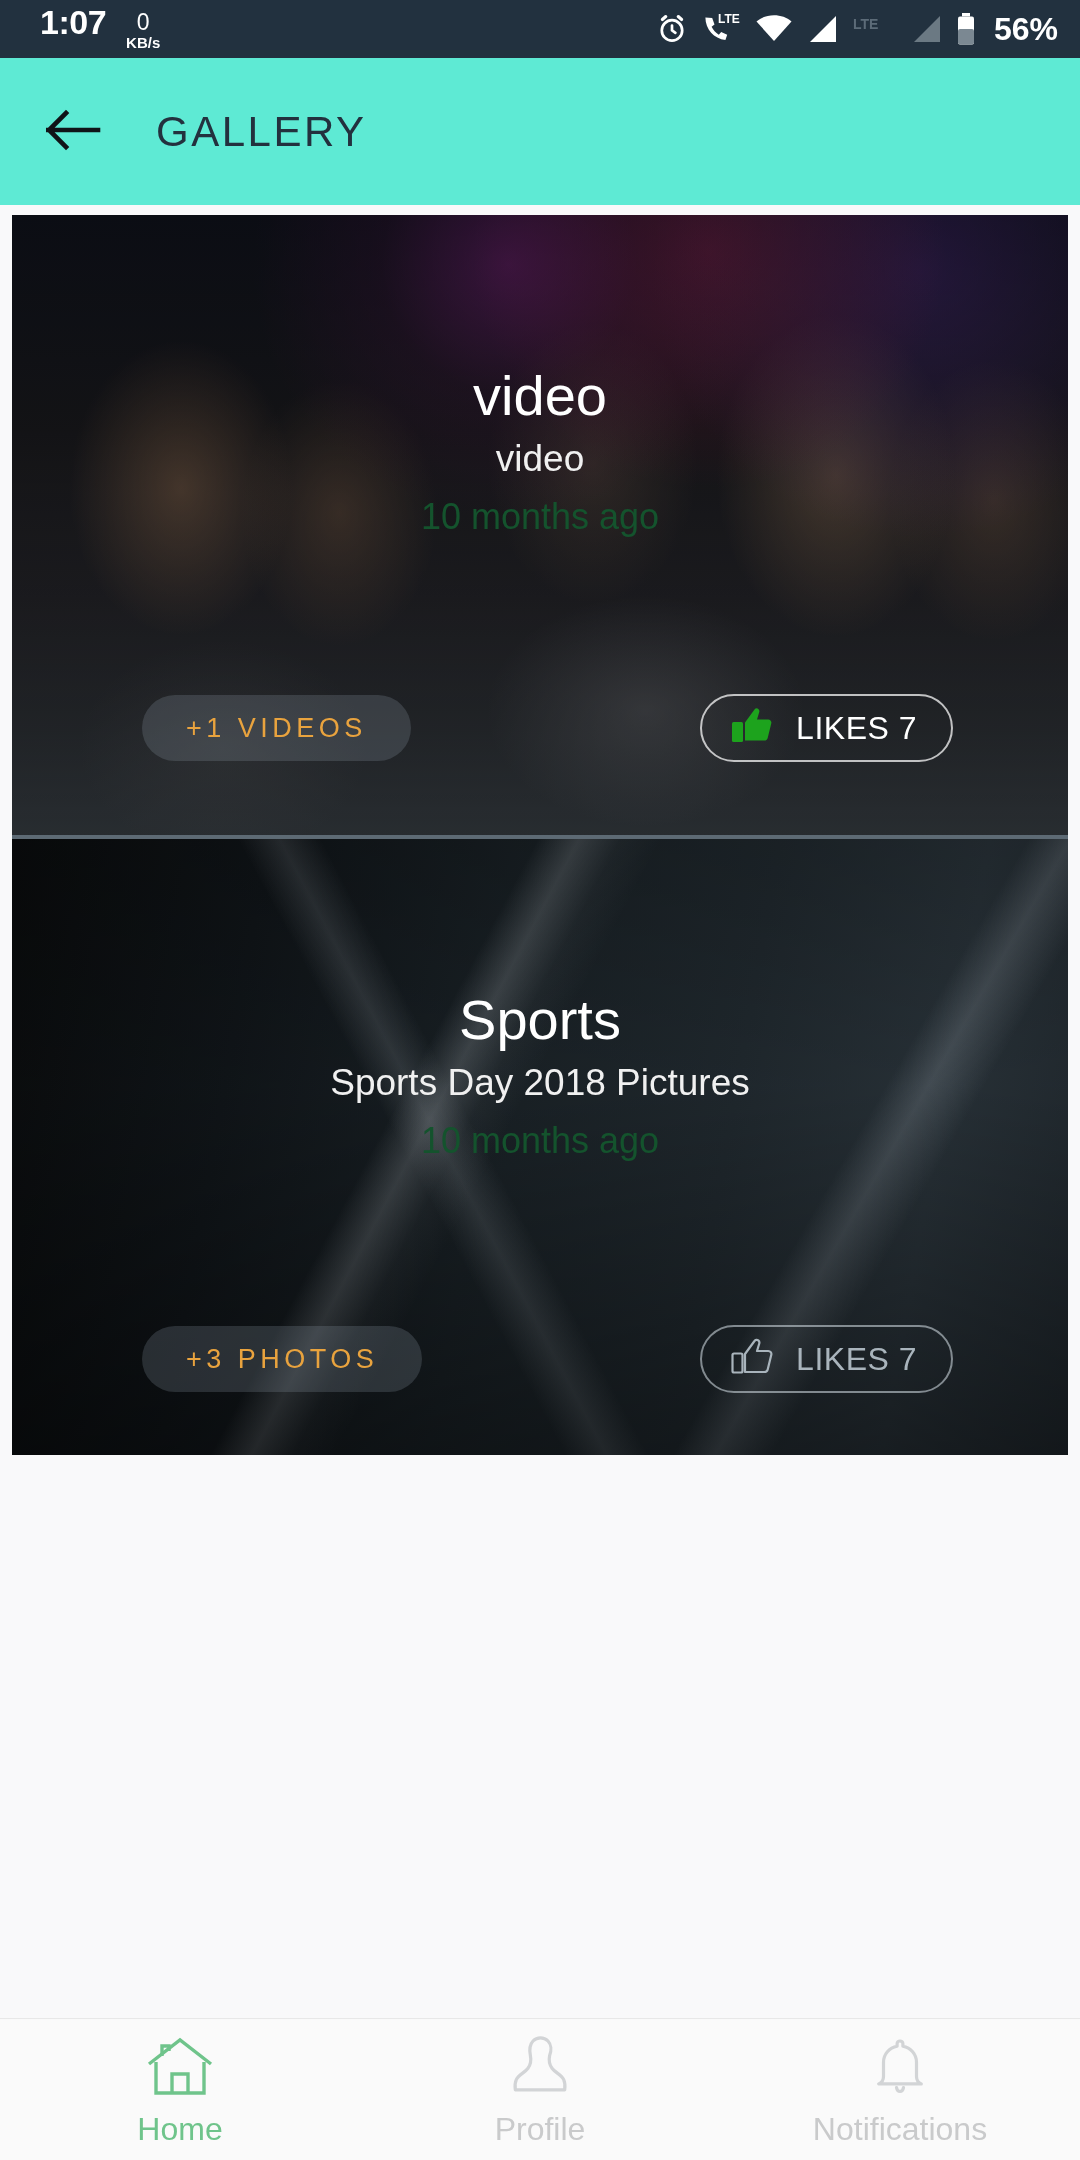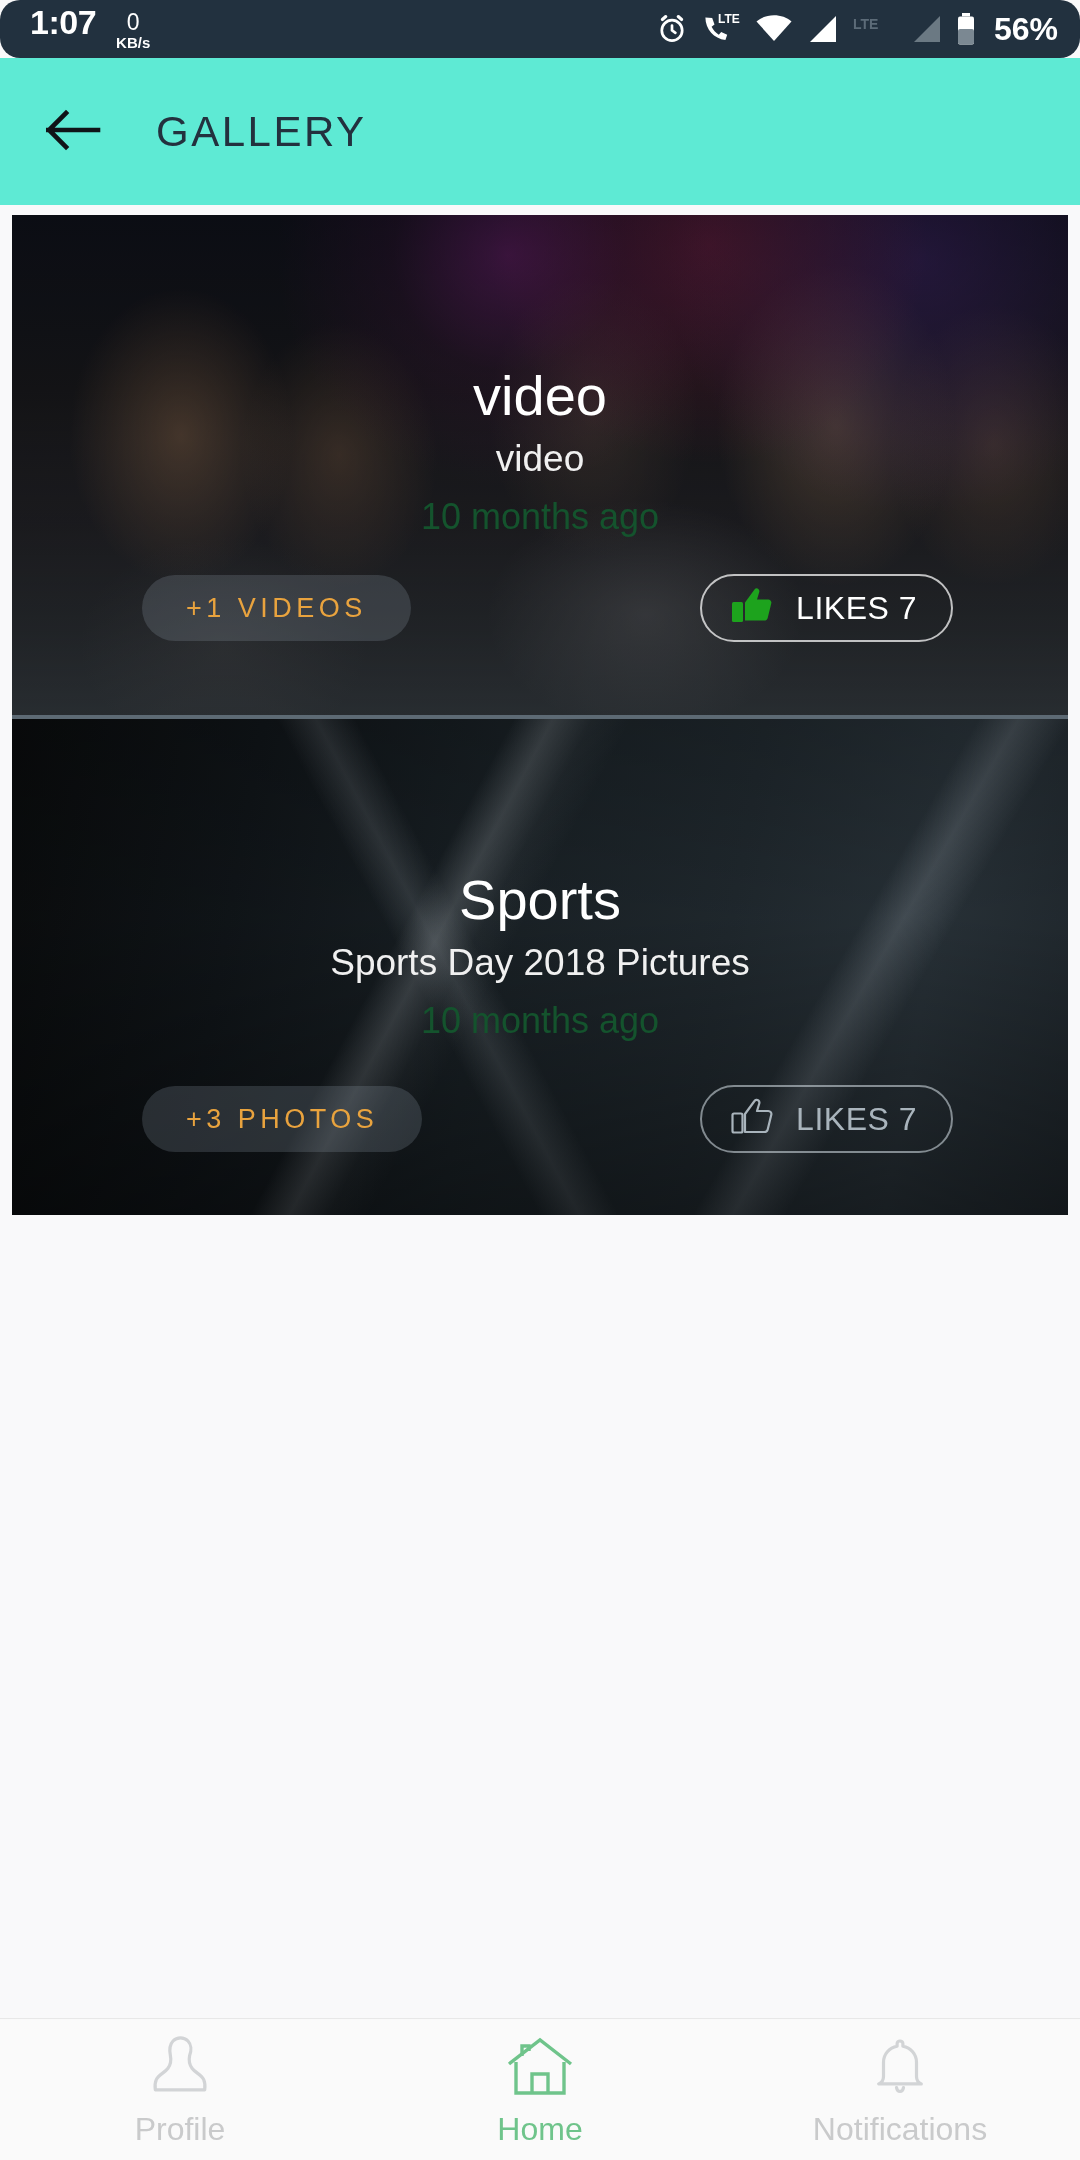--- a/index.html
+++ b/index.html
@@ -21,23 +21,22 @@
     flex-direction: column;
   }
 
   
   .status-bar {
     height: 58px;
     background: #22313F;
     display: flex;
     align-items: center;
     justify-content: space-between;
-    padding: 0 22px 0 30px;
+    padding: 0 22px 0 40px;
     flex: 0 0 auto;
-    border-radius: 20px;
   }
   .status-left {
     display: flex;
     align-items: baseline;
     gap: 20px;
   }
   .status-clock {
     color: #FFFFFF;
     font-size: 34px;
     font-weight: 700;
@@ -115,21 +114,21 @@
   .cards {
     position: absolute;
     left: 12px;
     top: 10px;
     width: 1056px;
   }
 
   .gallery-card {
     position: relative;
     width: 1056px;
-    height: 500px;
+    height: 620px;
     overflow: hidden;
     display: block;
     cursor: pointer;
   }
   .gallery-card + .gallery-card {
     border-top: 4px solid #5d6a74;
   }
 
   .card-bg {
     position: absolute;
@@ -408,44 +407,44 @@
             </div>
           </div>
         </div>
       </div>
 
     </div>
   </div>
 
   <div class="bottom-nav">
 
-    <div class="nav-item inactive">
-      <span class="nav-icon">
-        <svg width="74" height="66" viewBox="0 0 74 66" fill="none" stroke="#D2D4D6" stroke-width="3.2">
-          <path d="M30 7c-3.3 3.5-3.6 9.6-2.6 14.6 1 5 .2 9-2.4 12.6-3.4 4.6-9.4 6.6-11.6 11.2-1.6 3.3-1.5 7.3-1.1 10.4h49.4c.4-3.1.5-7.1-1.1-10.4-2.2-4.6-8.2-6.6-11.6-11.2-2.6-3.6-3.4-7.6-2.4-12.6C48.6 16.6 48.3 10.5 45 7c-2.1-2.2-5.1-3.2-7.5-3.2S32.1 4.8 30 7z" stroke-linejoin="round"></path>
-        </svg>
-      </span>
-      <span class="nav-label">Profile</span>
-    </div>
-
     <div class="nav-item active">
       <span class="nav-icon">
         <svg width="74" height="66" viewBox="0 0 74 66" fill="none" stroke="#6FC48B" stroke-width="3.4">
           <path d="M6 30 37 6l31 24"></path>
           <path d="M13 28v31h48V28"></path>
           <path d="M29 59V40h16v19"></path>
           <path d="M19 22V12h7v5"></path>
         </svg>
       </span>
       <span class="nav-label">Home</span>
     </div>
 
     <div class="nav-item inactive">
       <span class="nav-icon">
         <svg width="74" height="66" viewBox="0 0 74 66" fill="none" stroke="#D2D4D6" stroke-width="3.2">
+          <path d="M30 7c-3.3 3.5-3.6 9.6-2.6 14.6 1 5 .2 9-2.4 12.6-3.4 4.6-9.4 6.6-11.6 11.2-1.6 3.3-1.5 7.3-1.1 10.4h49.4c.4-3.1.5-7.1-1.1-10.4-2.2-4.6-8.2-6.6-11.6-11.2-2.6-3.6-3.4-7.6-2.4-12.6C48.6 16.6 48.3 10.5 45 7c-2.1-2.2-5.1-3.2-7.5-3.2S32.1 4.8 30 7z" stroke-linejoin="round"></path>
+        </svg>
+      </span>
+      <span class="nav-label">Profile</span>
+    </div>
+
+    <div class="nav-item inactive">
+      <span class="nav-icon">
+        <svg width="74" height="66" viewBox="0 0 74 66" fill="none" stroke="#D2D4D6" stroke-width="3.2">
           <path d="M37 7c-1.6 0-2.9 1.2-2.9 2.7v2.5c-7.8 1.4-13.6 8-13.6 16v14.3c0 3.3-1.9 6.2-4.8 7.4h42.6c-2.9-1.2-4.8-4.1-4.8-7.4V28.2c0-8-5.8-14.6-13.6-16V9.7C39.9 8.2 38.6 7 37 7z" stroke-linejoin="round"></path>
           <path d="M33.5 53.5c.4 2.4 1.8 4 3.5 4s3.1-1.6 3.5-4" stroke-linecap="round"></path>
         </svg>
       </span>
       <span class="nav-label">Notifications</span>
     </div>
 
   </div>
 </div>
 

